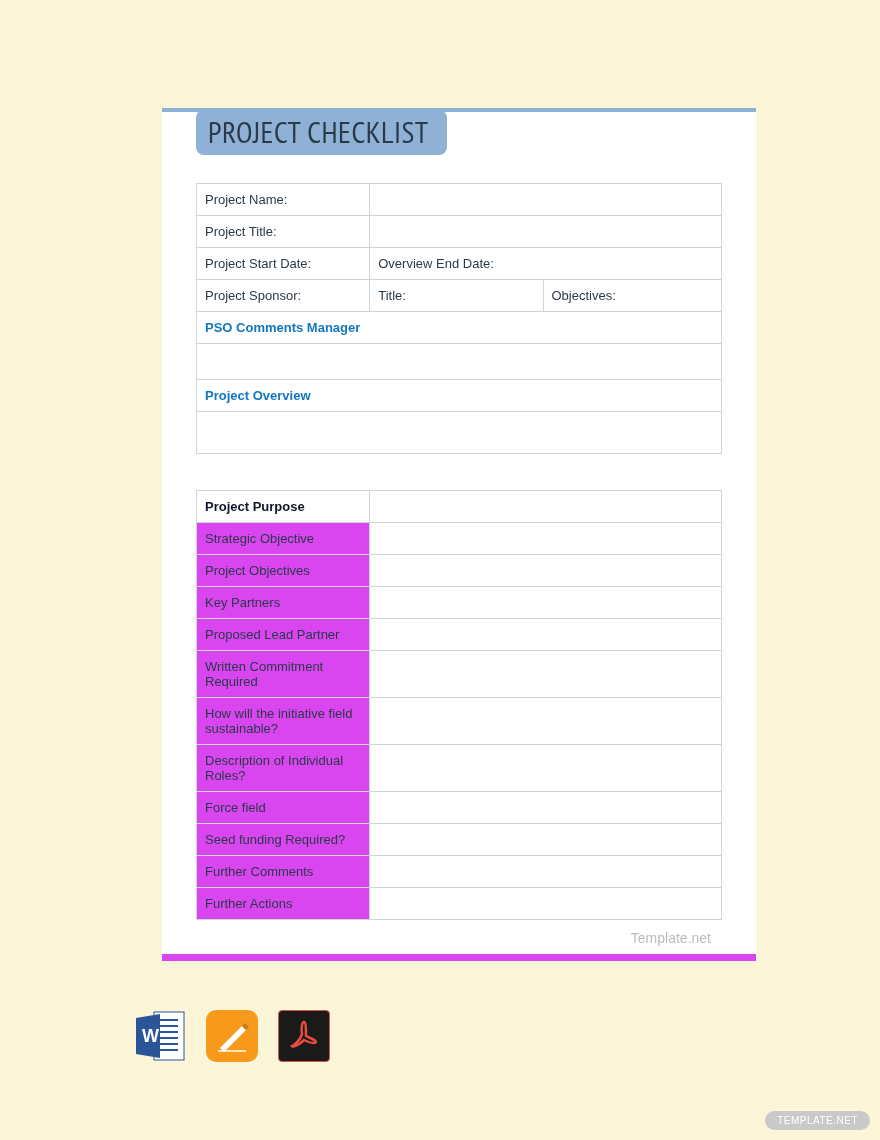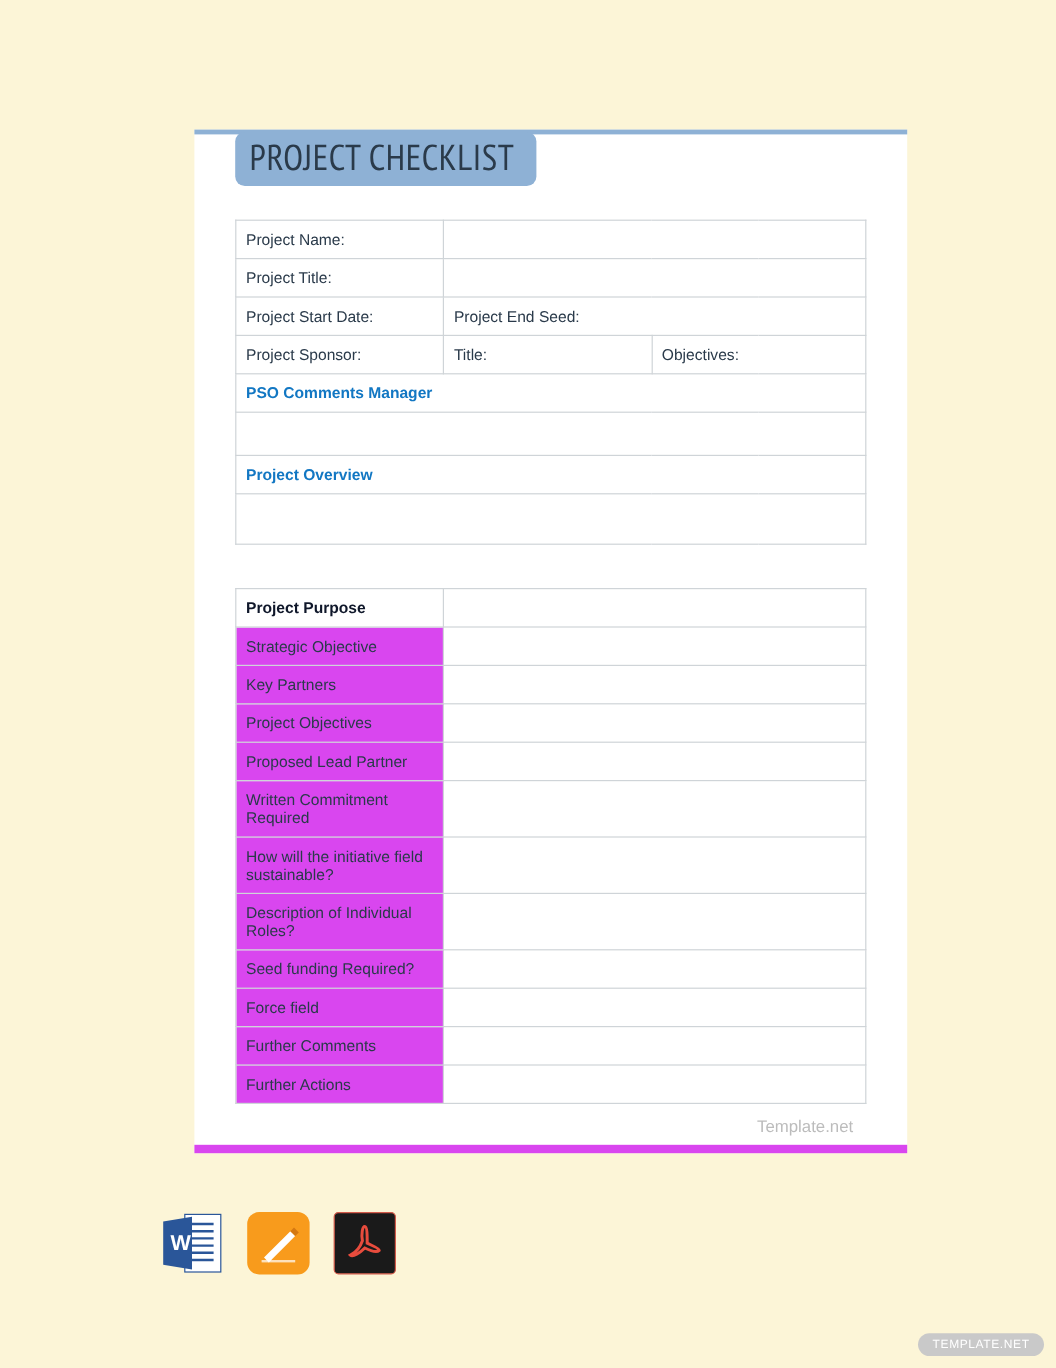--- a/index.html
+++ b/index.html
@@ -118,21 +118,21 @@
           <tr>
             <td colspan="1">Project Name:</td>
             <td colspan="3"></td>
           </tr>
           <tr>
             <td colspan="1">Project Title:</td>
             <td colspan="3"></td>
           </tr>
           <tr>
             <td colspan="1">Project Start Date:</td>
-            <td colspan="3">Project End Seed:</td>
+            <td colspan="3">Overview End Date:</td>
           </tr>
           <tr>
             <td colspan="1">Project Sponsor:</td>
             <td colspan="1">Title:</td>
             <td colspan="2">Objectives:</td>
           </tr>
           <tr class="section-header">
             <td colspan="4">PSO Comments Manager</td>
           </tr>
           <tr class="blank-row">
@@ -155,49 +155,49 @@
       <tbody id="t2-body">
           <tr>
             <td class="purpose-header">Project Purpose</td>
             <td></td>
           </tr>
           <tr>
             <td class="purpose-label">Strategic Objective</td>
             <td></td>
           </tr>
           <tr>
+            <td class="purpose-label">Project Objectives</td>
+            <td></td>
+          </tr>
+          <tr>
             <td class="purpose-label">Key Partners</td>
             <td></td>
           </tr>
           <tr>
-            <td class="purpose-label">Project Objectives</td>
-            <td></td>
-          </tr>
-          <tr>
             <td class="purpose-label">Proposed Lead Partner</td>
             <td></td>
           </tr>
           <tr>
             <td class="purpose-label">Written Commitment Required</td>
             <td></td>
           </tr>
           <tr>
             <td class="purpose-label">How will the initiative field sustainable?</td>
             <td></td>
           </tr>
           <tr>
             <td class="purpose-label">Description of Individual Roles?</td>
             <td></td>
           </tr>
           <tr>
+            <td class="purpose-label">Force field</td>
+            <td></td>
+          </tr>
+          <tr>
             <td class="purpose-label">Seed funding Required?</td>
-            <td></td>
-          </tr>
-          <tr>
-            <td class="purpose-label">Force field</td>
             <td></td>
           </tr>
           <tr>
             <td class="purpose-label">Further Comments</td>
             <td></td>
           </tr>
           <tr>
             <td class="purpose-label">Further Actions</td>
             <td></td>
           </tr>

